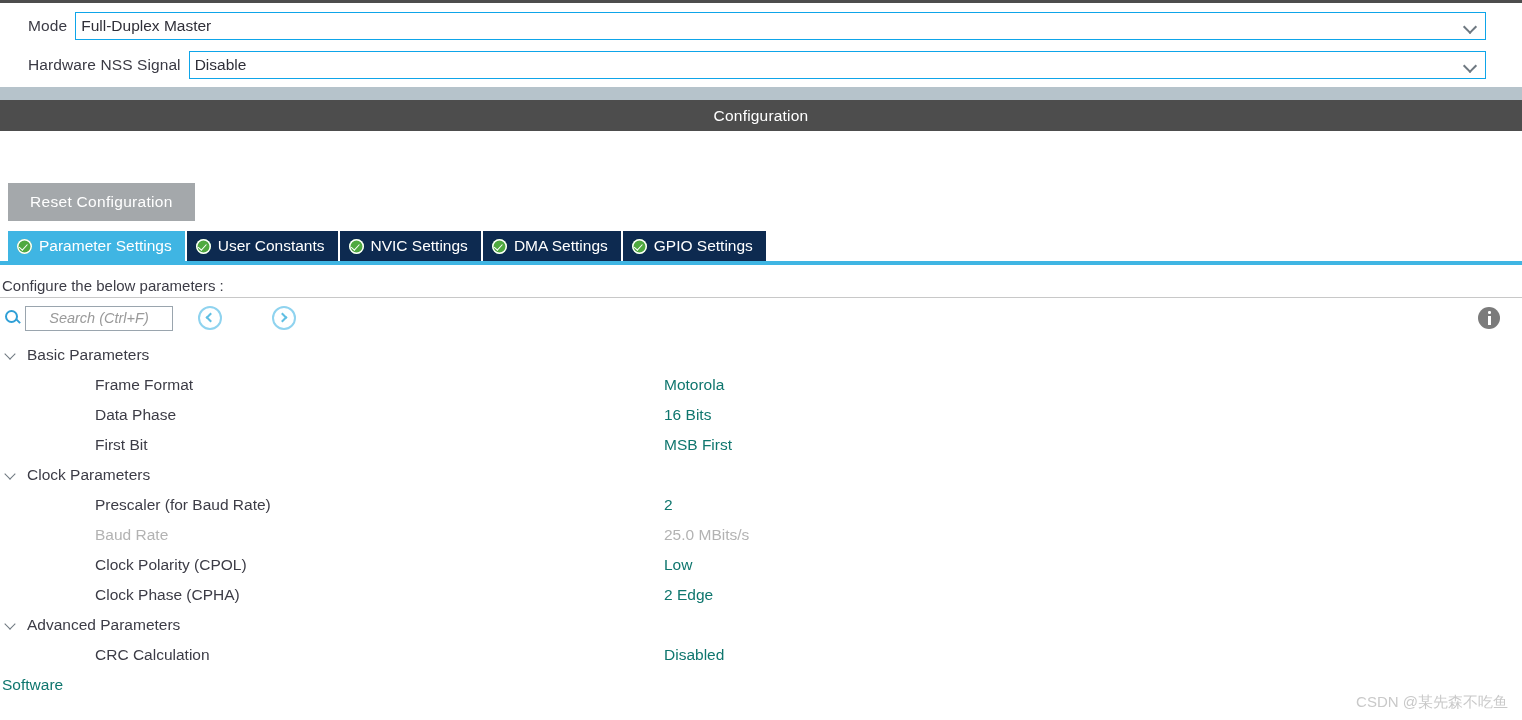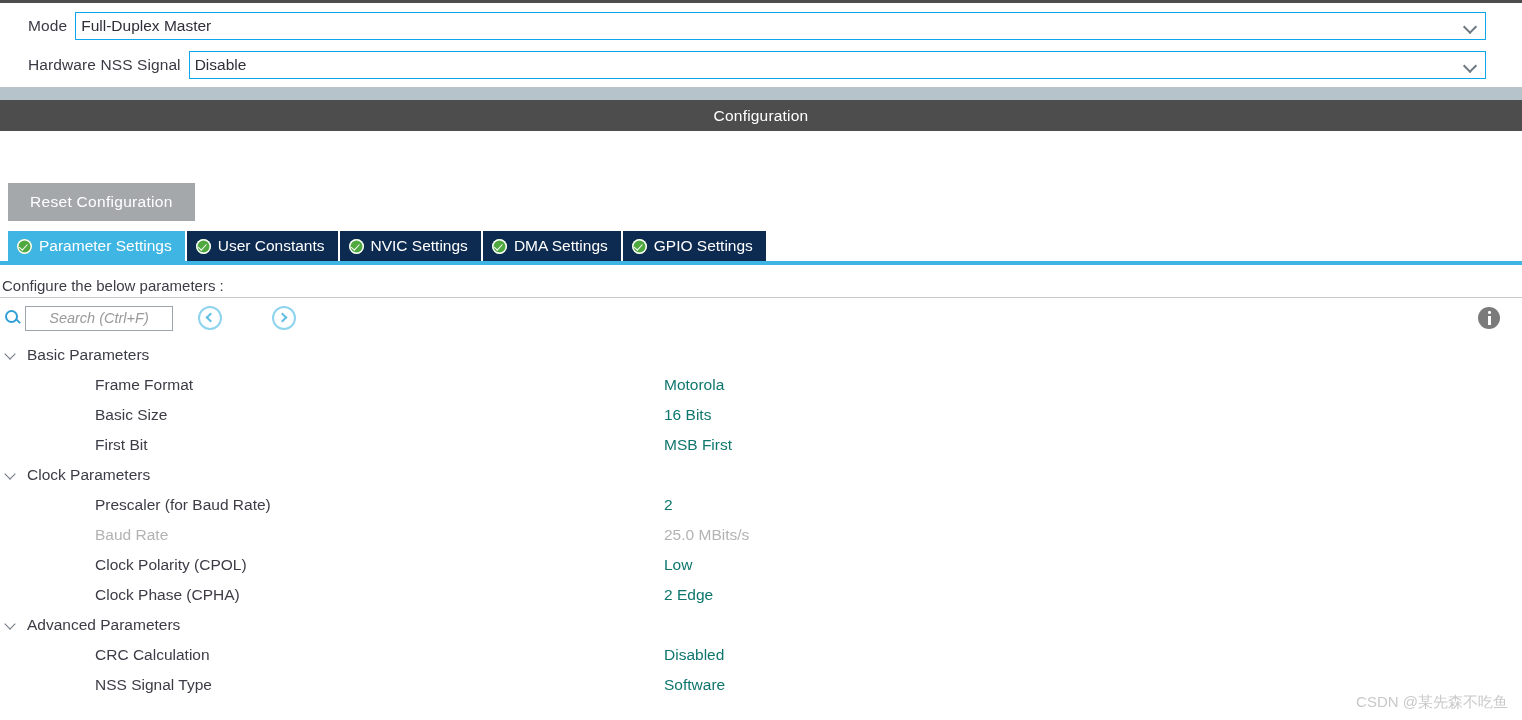--- a/index.html
+++ b/index.html
@@ -412,21 +412,21 @@
 
   <div class="tree-row tree-group">
     <span class="twisty"></span>
     <span class="grp-label">Basic Parameters</span>
   </div>
   <div class="tree-row">
     <span class="param-name">Frame Format</span>
     <span class="param-value">Motorola</span>
   </div>
   <div class="tree-row">
-    <span class="param-name">Basic Size</span>
+    <span class="param-name">Data Phase</span>
     <span class="param-value">16 Bits</span>
   </div>
   <div class="tree-row">
     <span class="param-name">First Bit</span>
     <span class="param-value">MSB First</span>
   </div>
 
   <div class="tree-row tree-group">
     <span class="twisty"></span>
     <span class="grp-label">Clock Parameters</span>
@@ -450,19 +450,18 @@
 
   <div class="tree-row tree-group">
     <span class="twisty"></span>
     <span class="grp-label">Advanced Parameters</span>
   </div>
   <div class="tree-row">
     <span class="param-name">CRC Calculation</span>
     <span class="param-value">Disabled</span>
   </div>
   <div class="tree-row">
-    <span class="param-name">NSS Signal Type</span>
     <span class="param-value">Software</span>
   </div>
 
 </div>
 
 <div class="watermark">CSDN @某先森不吃鱼</div>
 
 </body></html>

